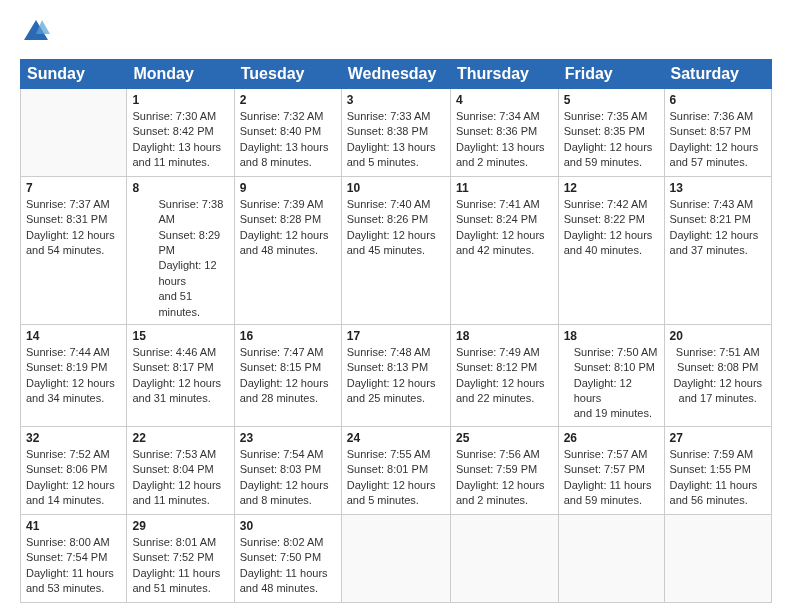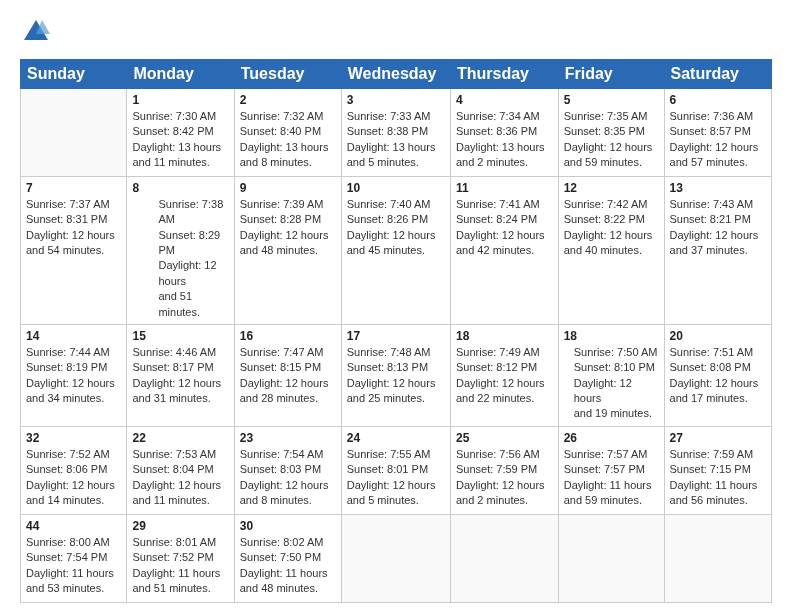--- a/index.html
+++ b/index.html
@@ -265,21 +265,21 @@
           </td>
           <td>
             <span class="day-number">18</span>
             <div class="cell-info" style="white-space: pre-line; margin-left: 10px;">Sunrise: 7:50 AM
 Sunset: 8:10 PM
 Daylight: 12 hours
 and 19 minutes.</div>
           </td>
           <td>
             <span class="day-number">20</span>
-            <div class="cell-info" style="white-space: pre-line;">Sunrise: 7:51 AM
+            <div class="cell-info" style="white-space: pre-line; text-align: center;">Sunrise: 7:51 AM
 Sunset: 8:08 PM
 Daylight: 12 hours
 and 17 minutes.</div>
           </td>
         </tr>
         <tr>
           <td>
             <span class="day-number">32</span>
             <div class="cell-info" style="white-space: pre-line;">Sunrise: 7:52 AM
 Sunset: 8:06 PM
@@ -317,28 +317,28 @@
           <td>
             <span class="day-number">26</span>
             <div class="cell-info" style="white-space: pre-line;">Sunrise: 7:57 AM
 Sunset: 7:57 PM
 Daylight: 11 hours
 and 59 minutes.</div>
           </td>
           <td>
             <span class="day-number">27</span>
             <div class="cell-info" style="white-space: pre-line;">Sunrise: 7:59 AM
-Sunset: 7:15 PM
+Sunset: 1:55 PM
 Daylight: 11 hours
 and 56 minutes.</div>
           </td>
         </tr>
         <tr>
           <td>
-            <span class="day-number">44</span>
+            <span class="day-number">41</span>
             <div class="cell-info" style="white-space: pre-line;">Sunrise: 8:00 AM
 Sunset: 7:54 PM
 Daylight: 11 hours
 and 53 minutes.</div>
           </td>
           <td>
             <span class="day-number">29</span>
             <div class="cell-info" style="white-space: pre-line;">Sunrise: 8:01 AM
 Sunset: 7:52 PM
 Daylight: 11 hours

